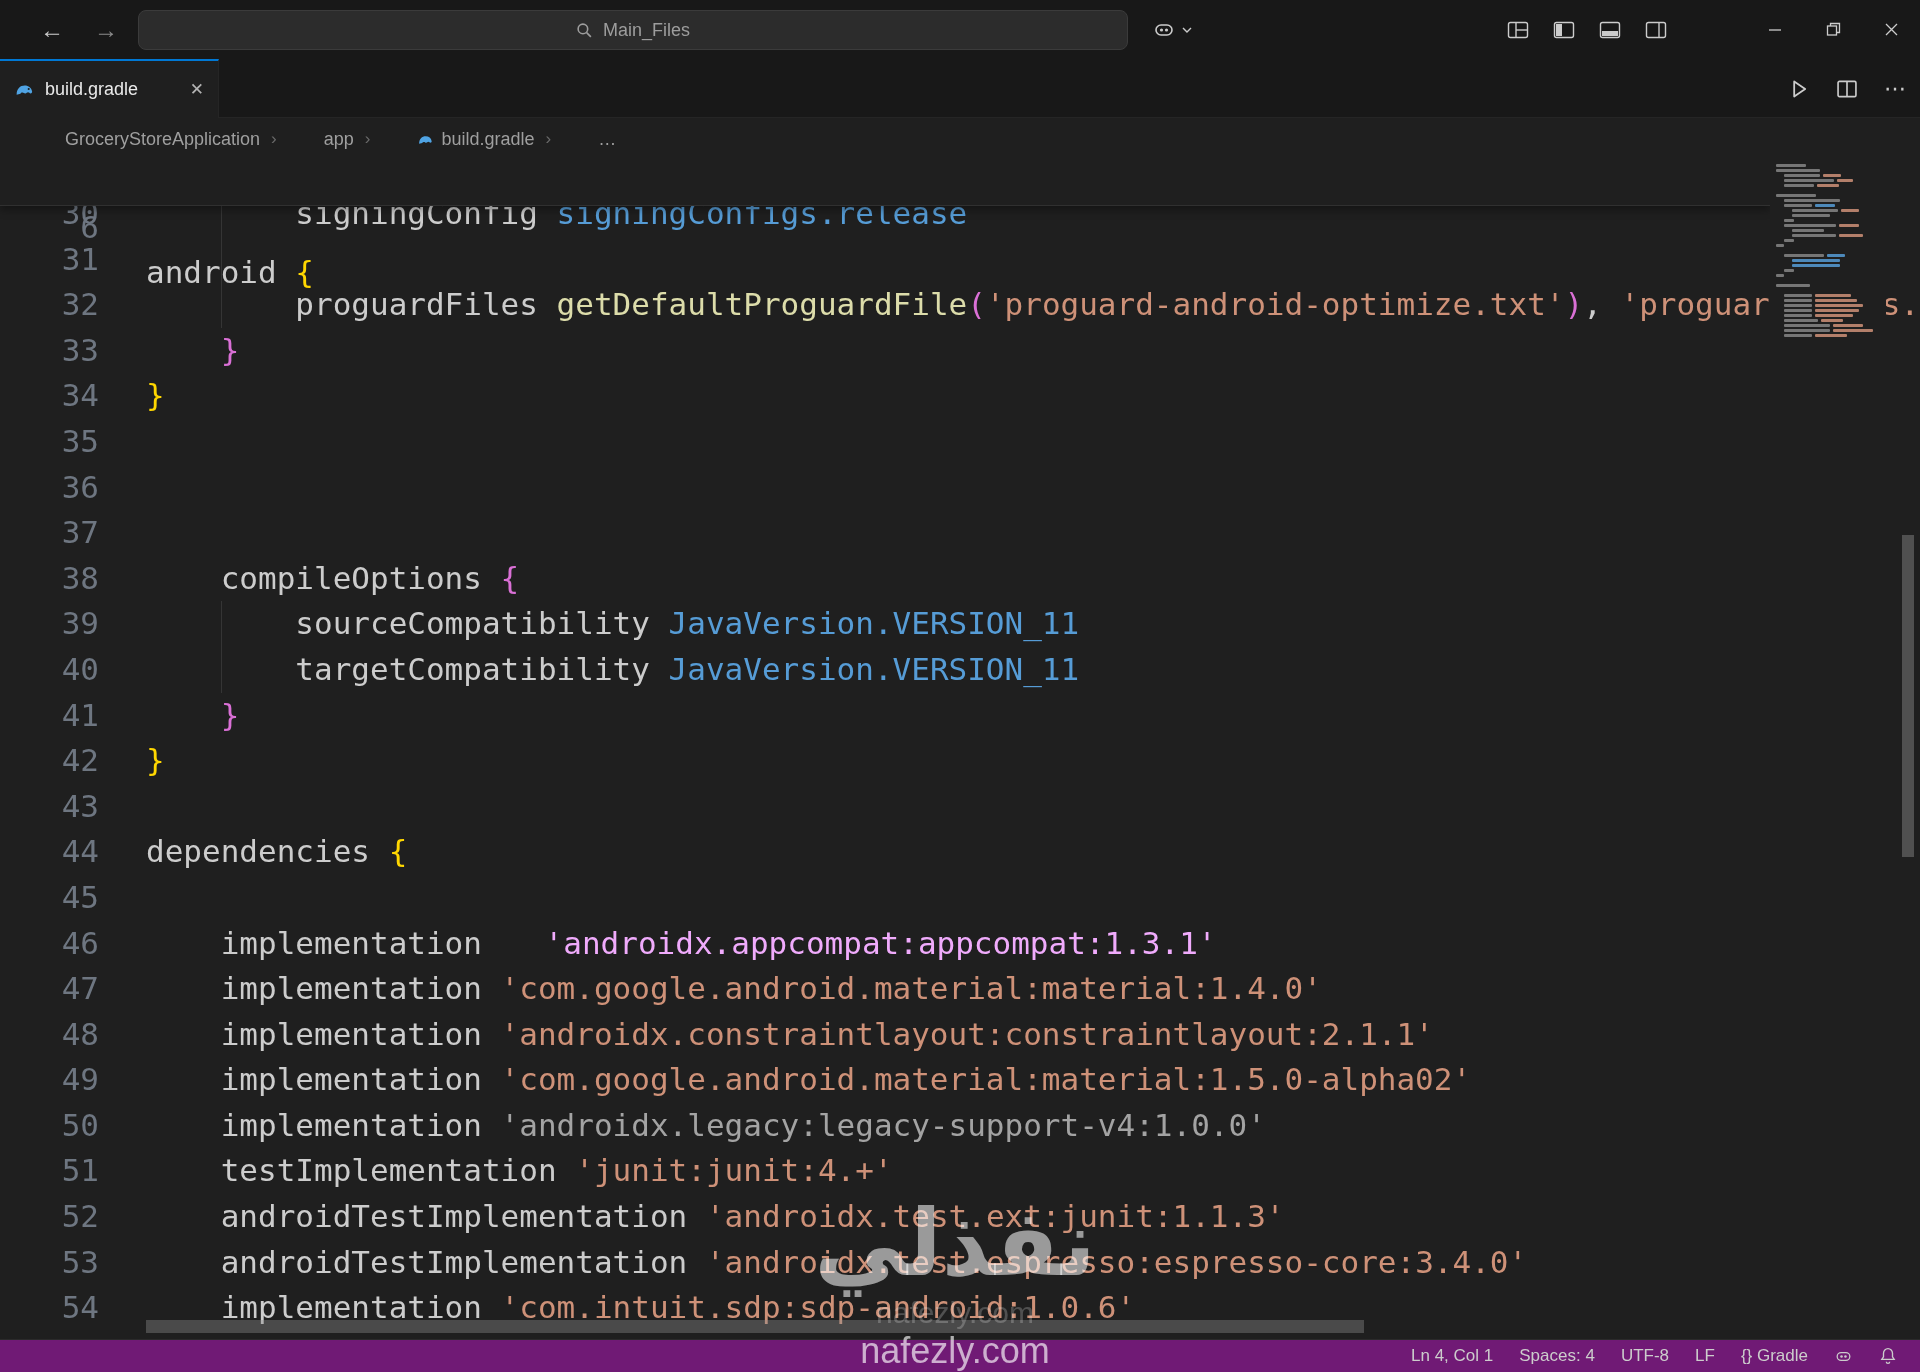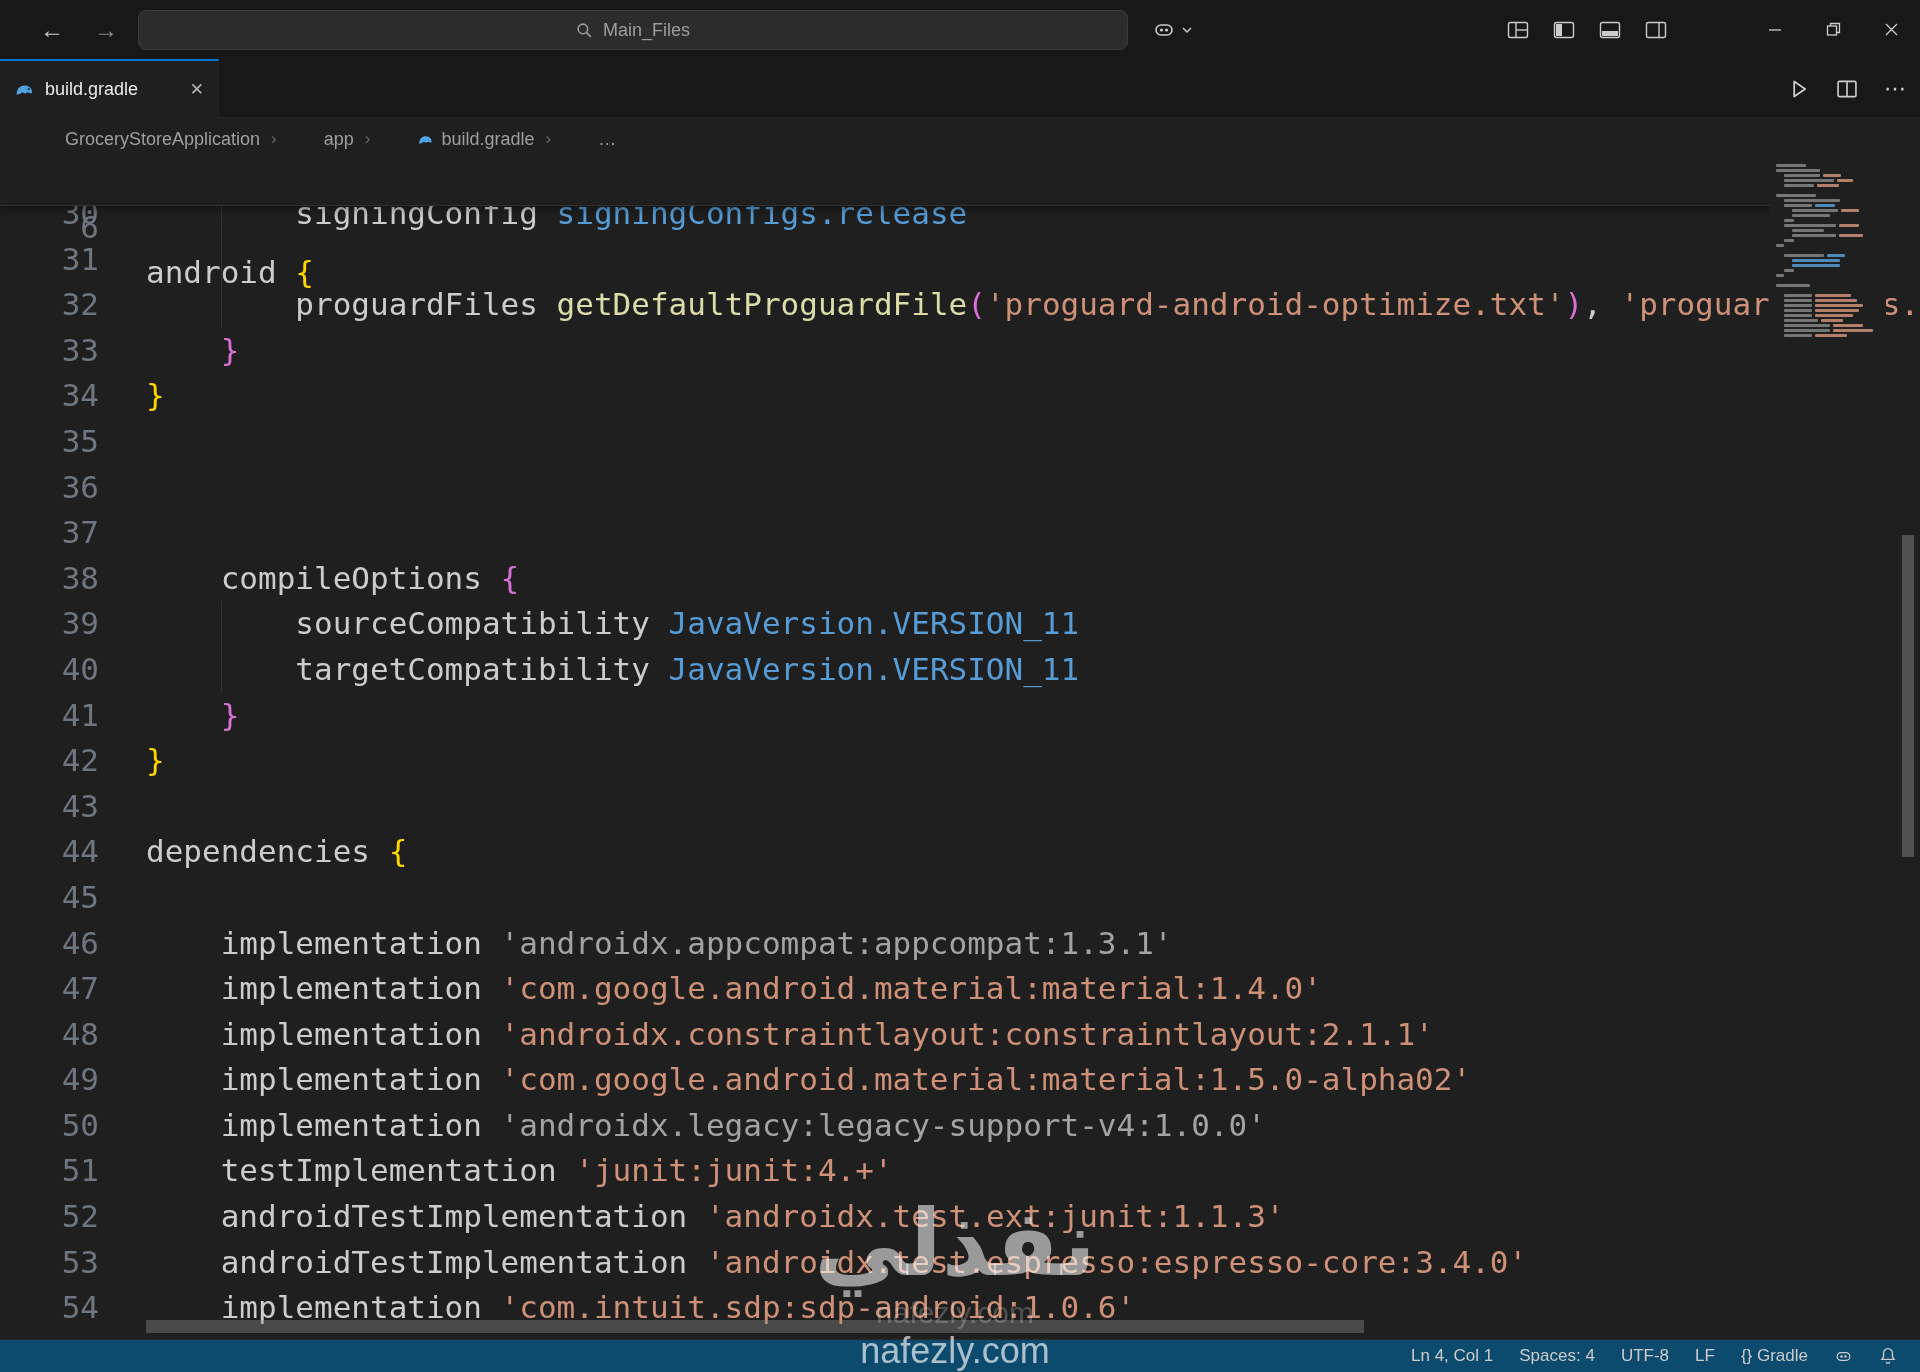--- a/index.html
+++ b/index.html
@@ -52,21 +52,21 @@
   
   .minimap { position:absolute; top:0; right:34px; width:116px; height:190px; background:#1f1f1f; z-index:6; padding:4px 0 0 6px; }
   .mm-row { height:3px; margin-bottom:2px; display:flex; gap:3px; }
   .mm-seg { height:3px; border-radius:1px; display:inline-block; }
 
   
   .vscroll-thumb { position:absolute; left:1902px; top:535px; width:12px; height:322px; background:rgba(140,140,140,0.45); z-index:7; }
   .hscroll-thumb { position:absolute; left:146px; top:1320px; width:1218px; height:13px; background:rgba(140,140,140,0.40); z-index:7; }
 
   
-  .statusbar { position:absolute; top:1339px; left:0; width:1920px; height:33px; background:#0c4a6e;
+  .statusbar { position:absolute; top:1339px; left:0; width:1920px; height:33px; background:#701a75;
     border-top:1px solid #2b2b2b; display:flex; align-items:center; justify-content:flex-end;
     color:#cccccc; font-size:17px; padding-right:10px; }
   .status-item { padding:0 13px; display:flex; align-items:center; gap:6px; }
 
   
   .watermark { position:absolute; left:0; top:0; width:1920px; height:1372px; pointer-events:none; z-index:50; }
   .wm-ar { position:absolute; left:0; width:1910px; top:1190px; text-align:center; color:rgba(255,255,255,0.55);
     font-size:92px; font-weight:bold; font-family:"DejaVu Sans", sans-serif; }
   .wm-ghost { position:absolute; left:0; width:1910px; top:1296px; text-align:center; color:rgba(255,255,255,0.22); font-size:30px; }
   .wm-en { position:absolute; left:0; width:1910px; top:1330px; text-align:center; color:rgba(255,255,255,0.65); font-size:36px; }
@@ -218,21 +218,21 @@
         <div class="code-row"><span class="gutter">36</span><span class="ltext"></span></div>
         <div class="code-row"><span class="gutter">37</span><span class="ltext"></span></div>
         <div class="code-row"><span class="gutter">38</span><span class="ltext"><span style="color: rgb(204, 204, 204);">    compileOptions </span><span style="color: rgb(218, 112, 214);">{</span></span></div>
         <div class="code-row"><span class="indent-guide"></span><span class="gutter">39</span><span class="ltext"><span style="color: rgb(204, 204, 204);">        sourceCompatibility </span><span style="color: rgb(86, 156, 214);">JavaVersion.VERSION_11</span></span></div>
         <div class="code-row"><span class="indent-guide"></span><span class="gutter">40</span><span class="ltext"><span style="color: rgb(204, 204, 204);">        targetCompatibility </span><span style="color: rgb(86, 156, 214);">JavaVersion.VERSION_11</span></span></div>
         <div class="code-row"><span class="gutter">41</span><span class="ltext"><span style="color: rgb(204, 204, 204);">    </span><span style="color: rgb(218, 112, 214);">}</span></span></div>
         <div class="code-row"><span class="gutter">42</span><span class="ltext"><span style="color: rgb(255, 215, 0);">}</span></span></div>
         <div class="code-row"><span class="gutter">43</span><span class="ltext"></span></div>
         <div class="code-row"><span class="gutter">44</span><span class="ltext"><span style="color: rgb(204, 204, 204);">dependencies </span><span style="color: rgb(255, 215, 0);">{</span></span></div>
         <div class="code-row"><span class="gutter">45</span><span class="ltext"></span></div>
-        <div class="code-row"><span class="gutter">46</span><span class="ltext"><span style="color: rgb(204, 204, 204);">    implementation </span><span style="color: #a3a3a3;">'androidx.appcompat:appcompat:1.3.1'</span></span></div>
+        <div class="code-row"><span class="gutter">46</span><span class="ltext"><span style="color: rgb(204, 204, 204);">    implementation </span><span style="color: #f0abfc; margin-left: 44px;">'androidx.appcompat:appcompat:1.3.1'</span></span></div>
         <div class="code-row"><span class="gutter">47</span><span class="ltext"><span style="color: rgb(204, 204, 204);">    implementation </span><span style="color: rgb(206, 145, 120);">'com.google.android.material:material:1.4.0'</span></span></div>
         <div class="code-row"><span class="gutter">48</span><span class="ltext"><span style="color: rgb(204, 204, 204);">    implementation </span><span style="color: rgb(206, 145, 120);">'androidx.constraintlayout:constraintlayout:2.1.1'</span></span></div>
         <div class="code-row"><span class="gutter">49</span><span class="ltext"><span style="color: rgb(204, 204, 204);">    implementation </span><span style="color: rgb(206, 145, 120);">'com.google.android.material:material:1.5.0-alpha02'</span></span></div>
         <div class="code-row"><span class="gutter">50</span><span class="ltext"><span style="color: rgb(204, 204, 204);">    implementation </span><span style="color: #a3a3a3;">'androidx.legacy:legacy-support-v4:1.0.0'</span></span></div>
         <div class="code-row"><span class="gutter">51</span><span class="ltext"><span style="color: rgb(204, 204, 204);">    testImplementation </span><span style="color: rgb(206, 145, 120);">'junit:junit:4.+'</span></span></div>
         <div class="code-row"><span class="gutter">52</span><span class="ltext"><span style="color: rgb(204, 204, 204);">    androidTestImplementation </span><span style="color: rgb(206, 145, 120);">'androidx.test.ext:junit:1.1.3'</span></span></div>
         <div class="code-row"><span class="gutter">53</span><span class="ltext"><span style="color: rgb(204, 204, 204);">    androidTestImplementation </span><span style="color: rgb(206, 145, 120);">'androidx.test.espresso:espresso-core:3.4.0'</span></span></div>
         <div class="code-row"><span class="gutter">54</span><span class="ltext"><span style="color: rgb(204, 204, 204);">    implementation </span><span style="color: rgb(206, 145, 120);">'com.intuit.sdp:sdp-android:1.0.6'</span></span></div>
       </div>
 

